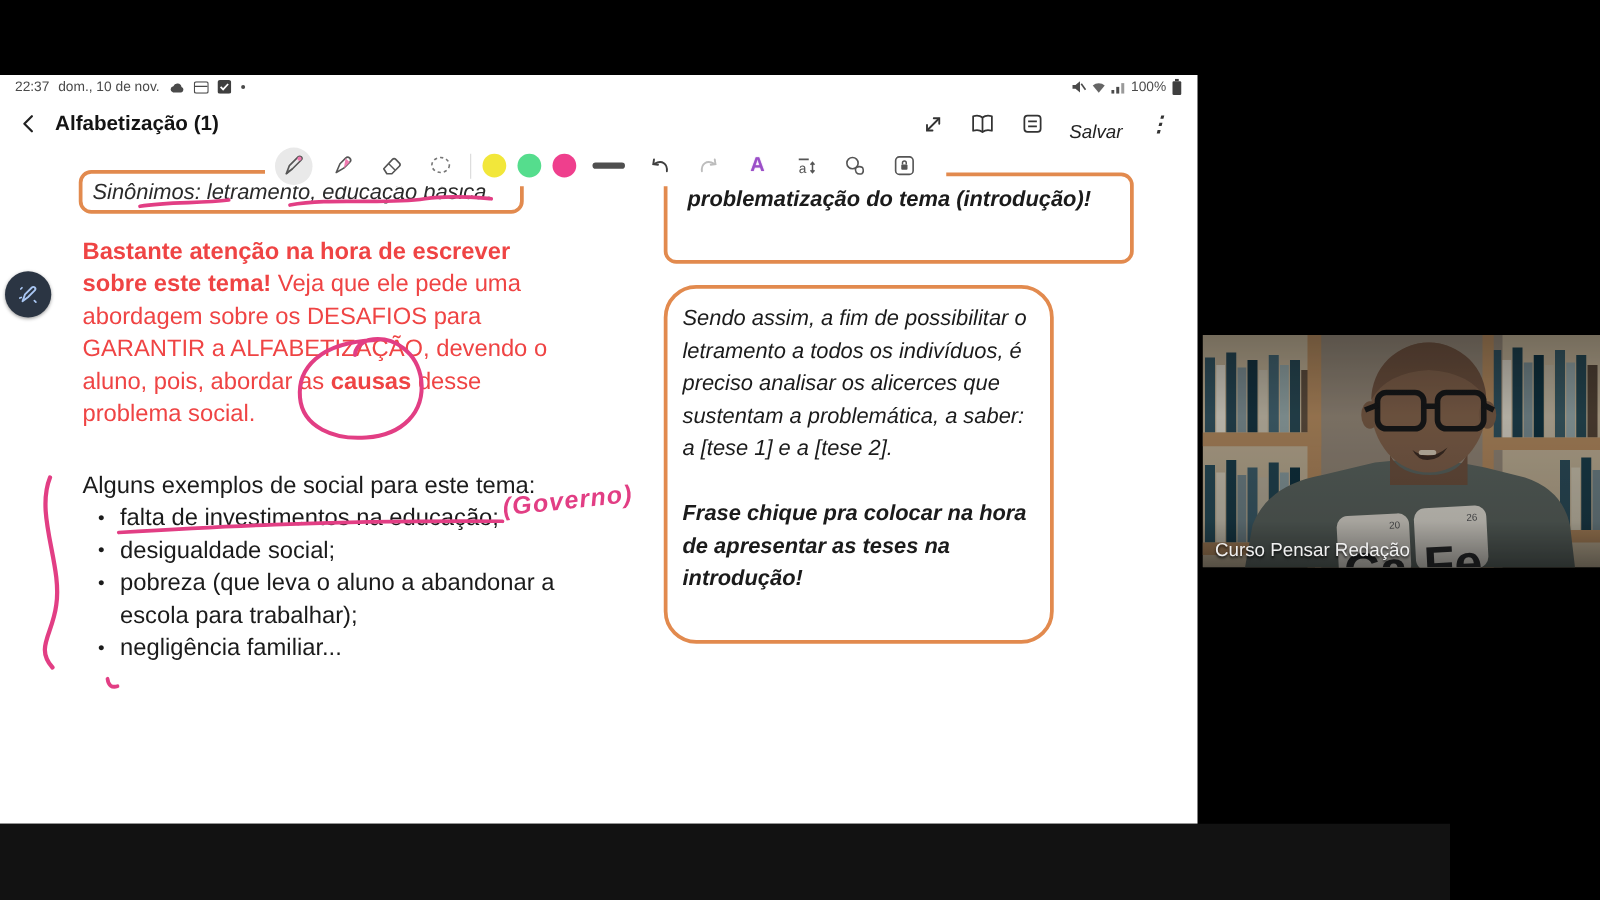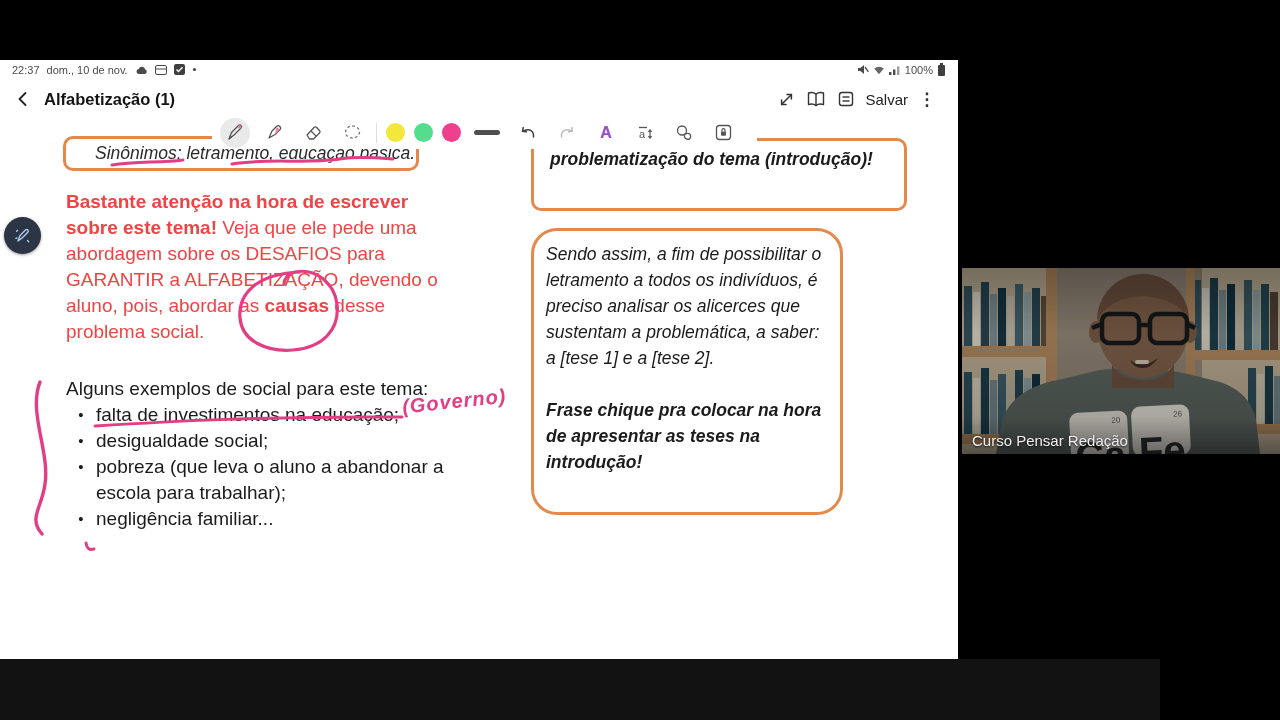--- a/index.html
+++ b/index.html
@@ -13,21 +13,21 @@
   
   .status{position:absolute;left:0;top:0;width:100%;height:19px;display:flex;align-items:center;
           font-size:11px;color:#4a4a4a;padding:0 12px;box-sizing:border-box;justify-content:space-between;}
   .status .left{display:flex;align-items:center;gap:7px;}
   .status .right{margin-left:auto;display:flex;align-items:center;gap:4px;}
   .sicon{display:inline-flex;align-items:center;}
   
   .header{position:absolute;left:0;top:19px;width:100%;height:40px;display:flex;align-items:center;}
   .back-btn{width:34px;height:34px;display:flex;align-items:center;justify-content:center;margin-left:6px;cursor:pointer;}
   .title{font-size:16.5px;color:#141414;font-weight:600;margin-left:4px;}
-  .hright{margin-left:auto;display:flex;align-items:center;margin-right:16px;}
+  .hright{margin-left:auto;display:flex;align-items:flex-end;gap:10px;margin-right:16px;font-style:italic;}
   .hicon{width:30px;height:30px;display:flex;align-items:center;justify-content:center;cursor:pointer;}
   .save-label{font-size:15px;color:#222;padding:0 4px;cursor:pointer;}
   .kebab{font-size:17px;color:#333;font-weight:700;letter-spacing:0;line-height:1;}
   
   .toolbar{position:absolute;left:212px;top:56px;width:545px;height:33px;background:#fff;border-radius:8px;
            display:flex;align-items:center;gap:9px;padding:0 8px;box-sizing:border-box;z-index:30;}
   .tool{width:30px;height:30px;display:flex;align-items:center;justify-content:center;border-radius:50%;cursor:pointer;flex:0 0 auto;}
   .tool.selected{background:#e9e9e9;}
   .tb-divider{width:1px;height:20px;background:#ddd;flex:0 0 auto;}
   .cdot{width:19px;height:19px;border-radius:50%;flex:0 0 auto;cursor:pointer;}
@@ -35,21 +35,21 @@
   .cdot.green{background:#55dd8d;}
   .cdot.pink{background:#ef3f8d;}
   .thick-dash{width:26px;height:5px;border-radius:3px;background:#4f4f4f;flex:0 0 auto;cursor:pointer;margin:0 4px;}
   .font-a{font-size:16px;font-weight:700;color:#9b4fc8;text-shadow:0 0 1px #c79ae0;cursor:pointer;}
   
   .float-pen{position:absolute;left:4px;top:157px;width:37px;height:37px;border-radius:50%;
              background:#2b3543;display:flex;align-items:center;justify-content:center;z-index:40;
              box-shadow:0 1px 3px rgba(0,0,0,.4);cursor:pointer;}
   
   .obox{position:absolute;border:3px solid #e28a4e;border-radius:10px;box-sizing:border-box;background:transparent;z-index:5;}
-  .box-syn{left:63px;top:76px;width:356px;height:35px;padding:4px 29px;
+  .box-syn{left:63px;top:76px;width:356px;height:35px;padding:4px 8px;
            font-style:italic;font-size:17.5px;color:#2a2a2a;white-space:nowrap;overflow:hidden;}
   .box-problem{left:531px;top:78px;width:376px;height:73px;padding:5px 16px;
                font-style:italic;font-weight:700;font-size:17.5px;line-height:27px;color:#1b1b1b;}
   .box-tese{left:531px;top:168px;width:312px;height:287px;padding:10px 12px;
             font-style:italic;font-size:17.5px;line-height:26px;color:#1b1b1b;border-radius:26px;}
   .box-tese .note2{margin-top:26px;font-weight:700;}
   .para{position:absolute;left:66px;top:129px;width:430px;font-size:19px;line-height:26px;color:#ef4444;z-index:4;}
   .para-line{display:block;}
   .para b{font-weight:700;}
   .listwrap{position:absolute;left:66px;top:316px;width:400px;font-size:19px;line-height:26px;color:#1b1b1b;z-index:4;}

